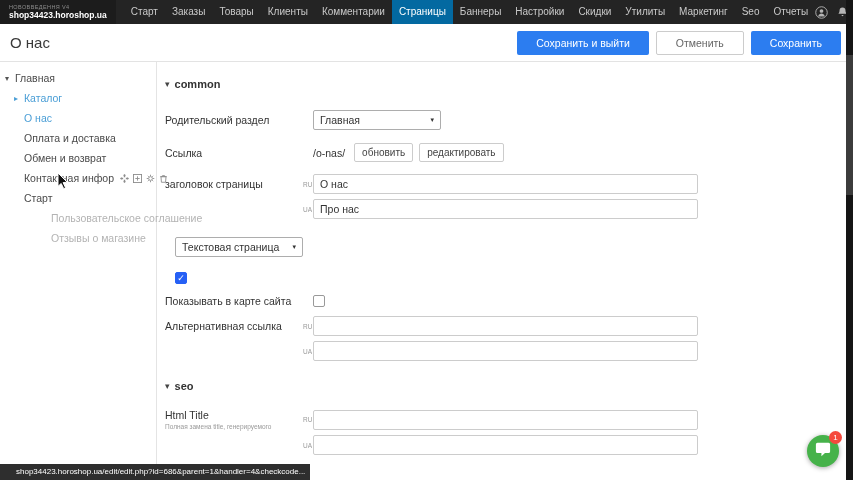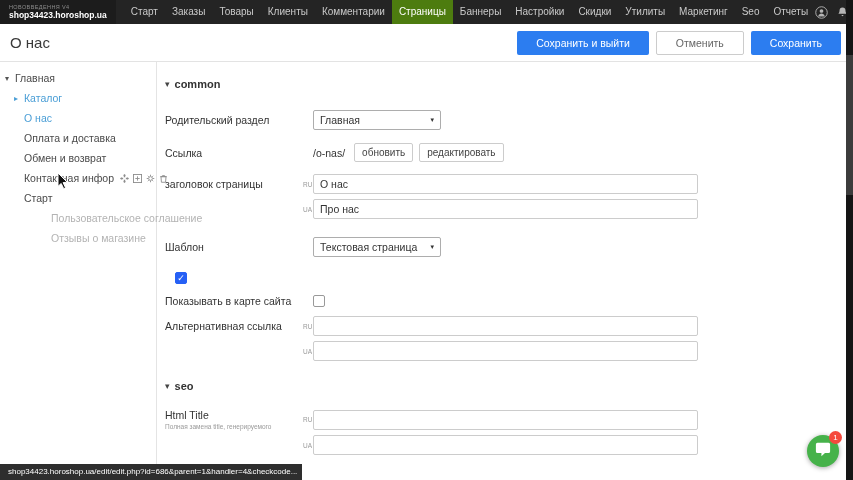--- a/index.html
+++ b/index.html
@@ -8,21 +8,21 @@
     font-family: "Liberation Sans", "DejaVu Sans", sans-serif;
     background:#fff; overflow:hidden; position:relative;
   }
   
   .topbar { height:24px; background:#242424; display:flex; align-items:center; }
   .logo { height:100%; background:#1c1c1c; display:flex; flex-direction:column; justify-content:center; padding:0 9px; margin-right:8px; }
   .logo-small { font-size:5.5px; color:#8d8d8d; letter-spacing:.4px; line-height:7px; white-space:nowrap; }
   .logo-domain { font-size:8.5px; color:#fff; font-weight:bold; line-height:9px; white-space:nowrap; }
   .menu { display:flex; height:100%; }
   .menu-item { font-size:10px; color:#c9c9c9; line-height:24px; padding:0 7px; white-space:nowrap; cursor:pointer; }
-  .menu-item.active { background:#4d7c0f; color:#fff; }
+  .menu-item.active { background:#0369a1; color:#fff; }
   .topbar-icons { margin-left:auto; display:flex; align-items:center; gap:9px; padding-right:14px; }
   .topbar-icons svg { display:block; }
   
   .pagehead { height:38px; display:flex; align-items:center; padding:0 12px 0 10px; border-bottom:1px solid #e3e3e3; background:#fff; }
   .page-title { font-size:15px; font-weight:400; color:#3a3a3a; }
   .actions { margin-left:auto; display:flex; gap:7px; }
   .btn { border:none; border-radius:2px; font-size:10.5px; padding:5px 19px; cursor:pointer; font-family:inherit; white-space:nowrap; }
   .btn.primary { background:#2c7df0; color:#fff; }
   .btn.ghost { background:#fff; border:1px solid #ccc; color:#666; }
   
@@ -51,21 +51,21 @@
   .linkval { font-size:10.5px; color:#333; margin-right:9px;text-align:center; }
   .btn.small { background:#fff; border:1px solid #ccc; color:#444; font-size:10px; padding:3px 7px; margin-right:6px; }
   .cb { width:12px; height:12px; border:1px solid #999; border-radius:2px; background:#fff; display:flex; align-items:center; justify-content:center; cursor:pointer; }
   .cb .tick { display:none; color:#fff; font-size:9px; line-height:1; }
   .cb.checked { background:#2660f5; border-color:#2660f5; }
   .cb.checked .tick { display:block; }
   
   .mt20{margin-top:20px}.mt18{margin-top:18px}.mt17{margin-top:17px}.mt15{margin-top:15px}
   .mt13{margin-top:13px}.mt11{margin-top:11px}.mt9{margin-top:9px}.mt5{margin-top:5px}.mt19{margin-top:19px}
   
-  .statusbar { position:absolute; left:0; bottom:0; background:#2e2e2e; color:#fff; font-size:8px; padding:3px 5px 4px 8px; white-space:nowrap; z-index:20; max-width:330px; overflow:hidden; }
+  .statusbar { position:absolute; left:0; bottom:0; background:#2e2e2e; color:#fff; font-size:8px; padding:3px 5px 4px 16px; white-space:nowrap; z-index:20; max-width:330px; overflow:hidden; }
   .scrollbar { position:absolute; right:0; top:0; width:7px; height:480px; background:#151515; z-index:30; }
   .scroll-thumb { position:absolute; top:55px; left:0; width:7px; height:140px; background:#3c3c3c; }
   .chat { position:absolute; right:14px; bottom:13px; width:32px; height:32px; border-radius:50%; background:#46b24a; display:flex; align-items:center; justify-content:center; box-shadow:0 1px 5px rgba(0,0,0,.35); cursor:pointer; z-index:25; }
   .chat-badge { position:absolute; top:-4px; right:-3px; min-width:13px; height:13px; border-radius:7px; background:#f5493d; color:#fff; font-size:8px; display:flex; align-items:center; justify-content:center; padding:0 3px; }
   .cursor { position:absolute; left:57px; top:172px; z-index:40; pointer-events:none; }
 </style>
 </head>
 <body>
 
 <header class="topbar">
@@ -210,21 +210,20 @@
       <div class="lang">RU</div>
       <input class="input" value="О нас" style="">
     </div>
     <div class="row mt5">
       <div class="label"></div>
       <div class="lang">UA</div>
       <input class="input" value="Про нас" style="">
     </div>
 
     <div class="row mt18">
-      <div class="label">Шаблон</div>
       <div class="lang"></div>
       <div class="select">
         <span>Текстовая страница</span>
         <span class="sarrow">▾</span>
       </div>
     </div>
 
     <div class="row mt15">
       <div class="lang"></div>
       <span class="cb checked">

